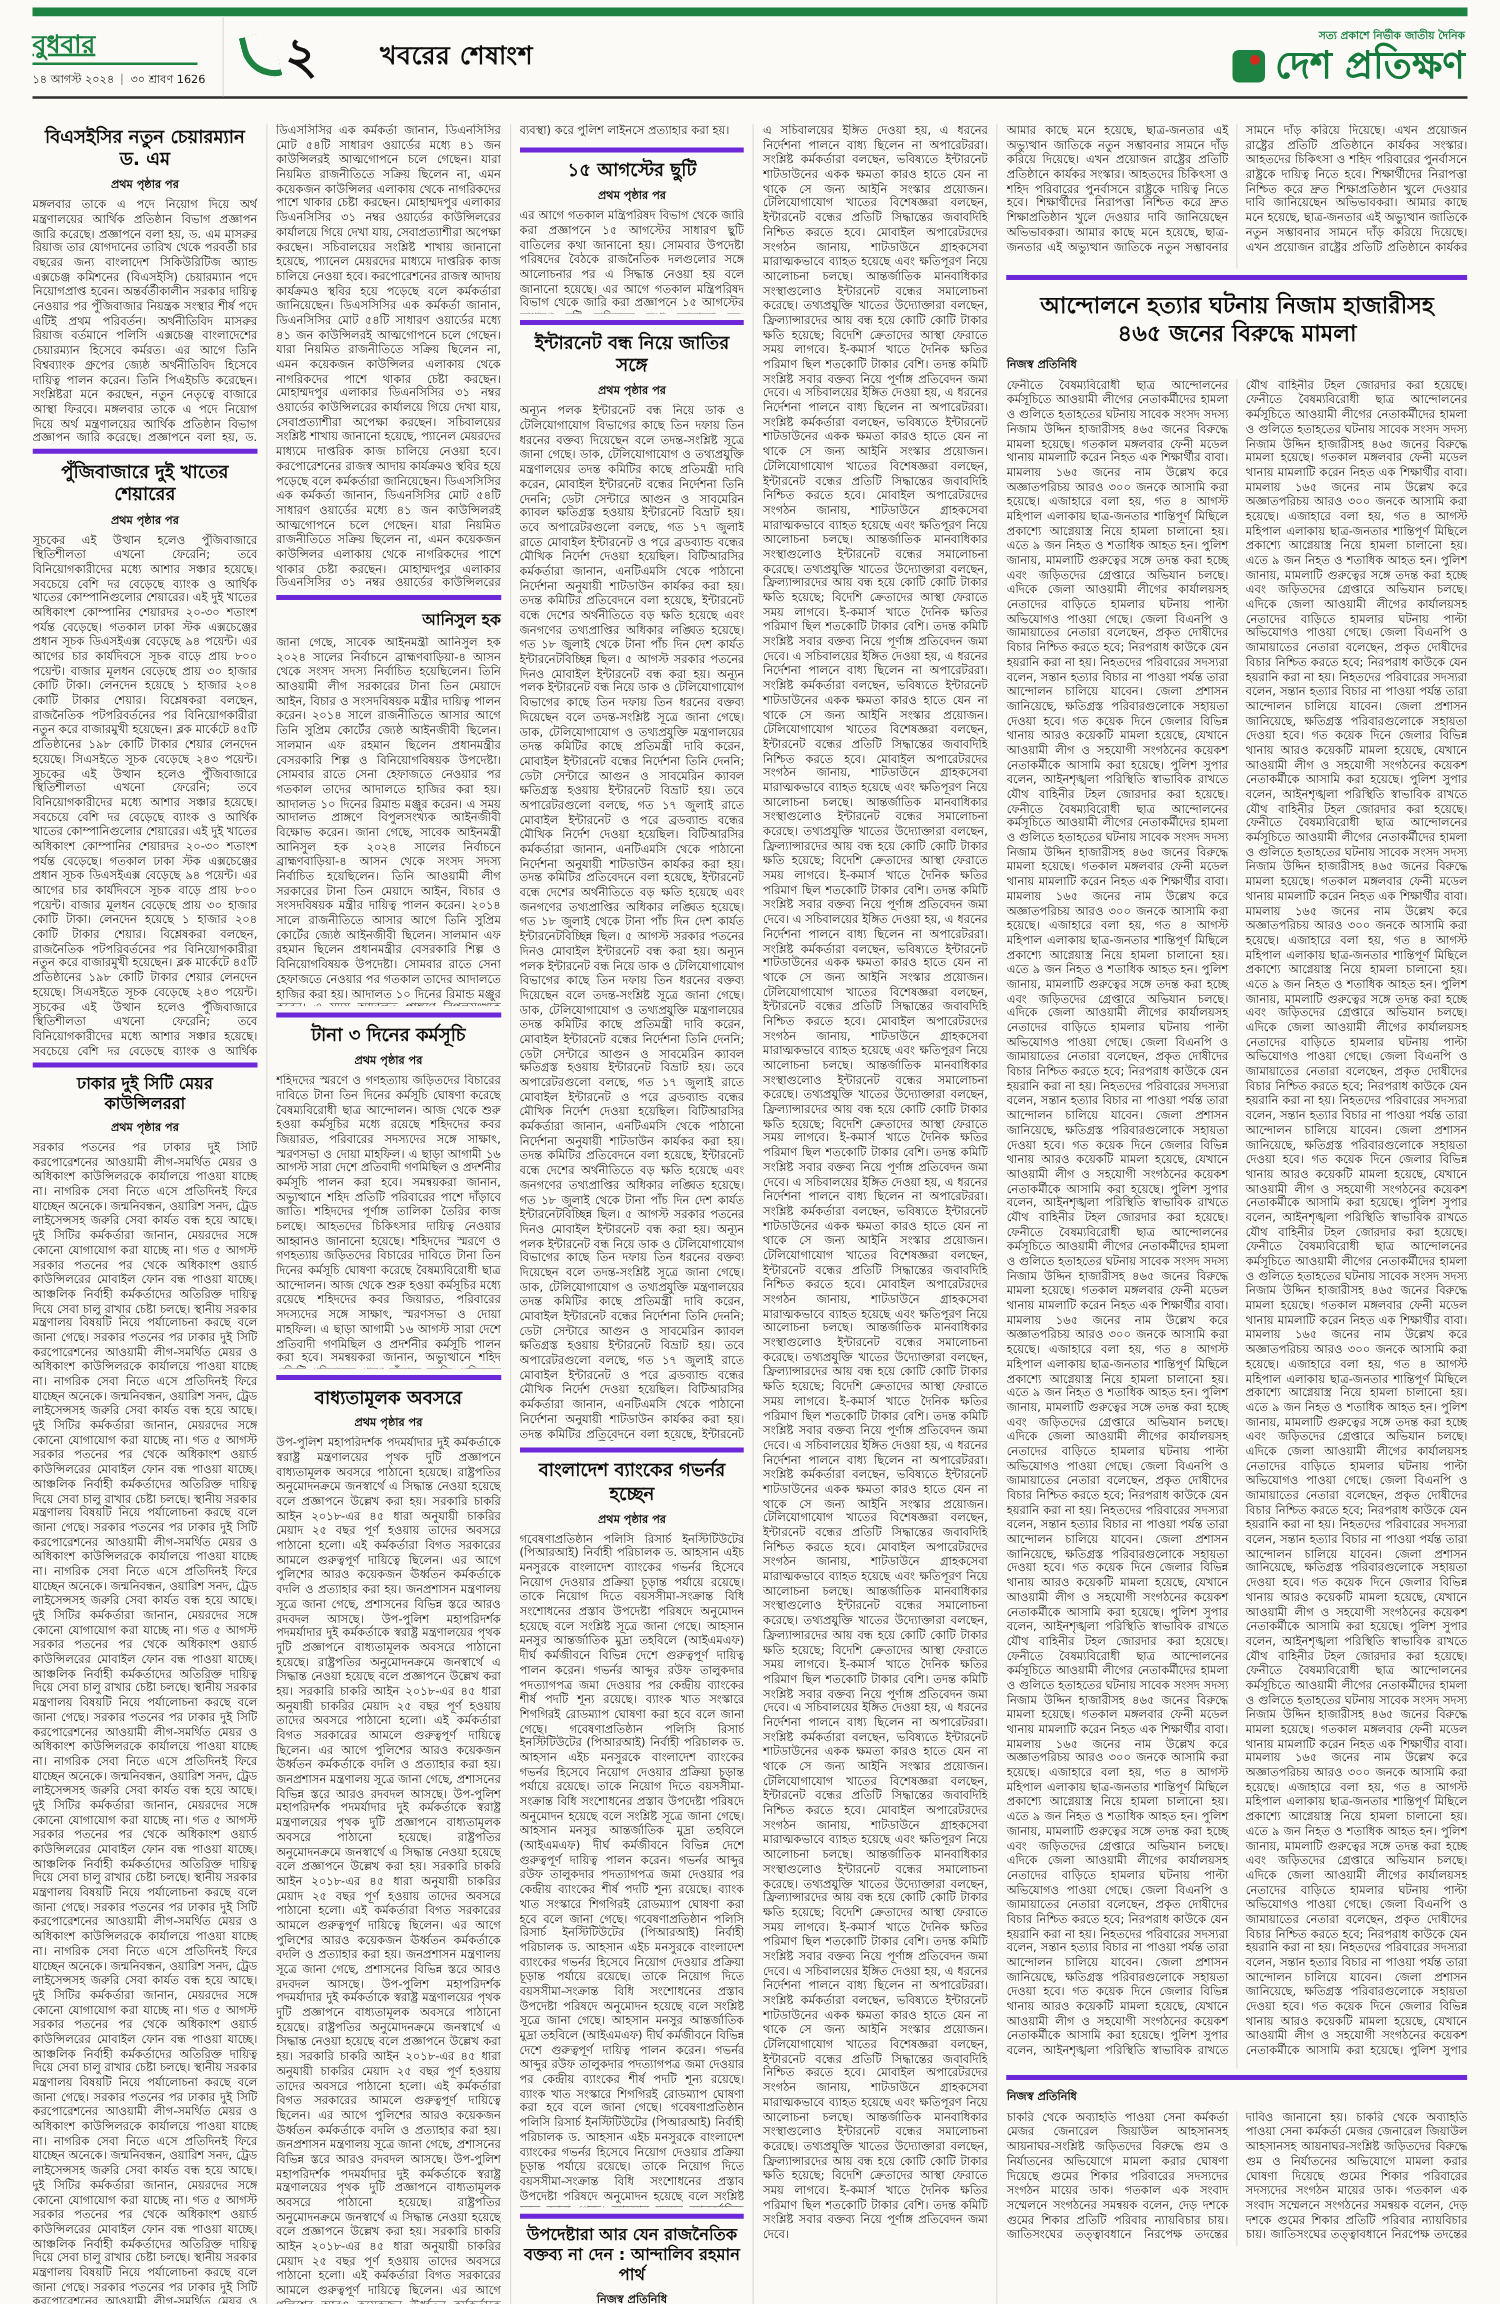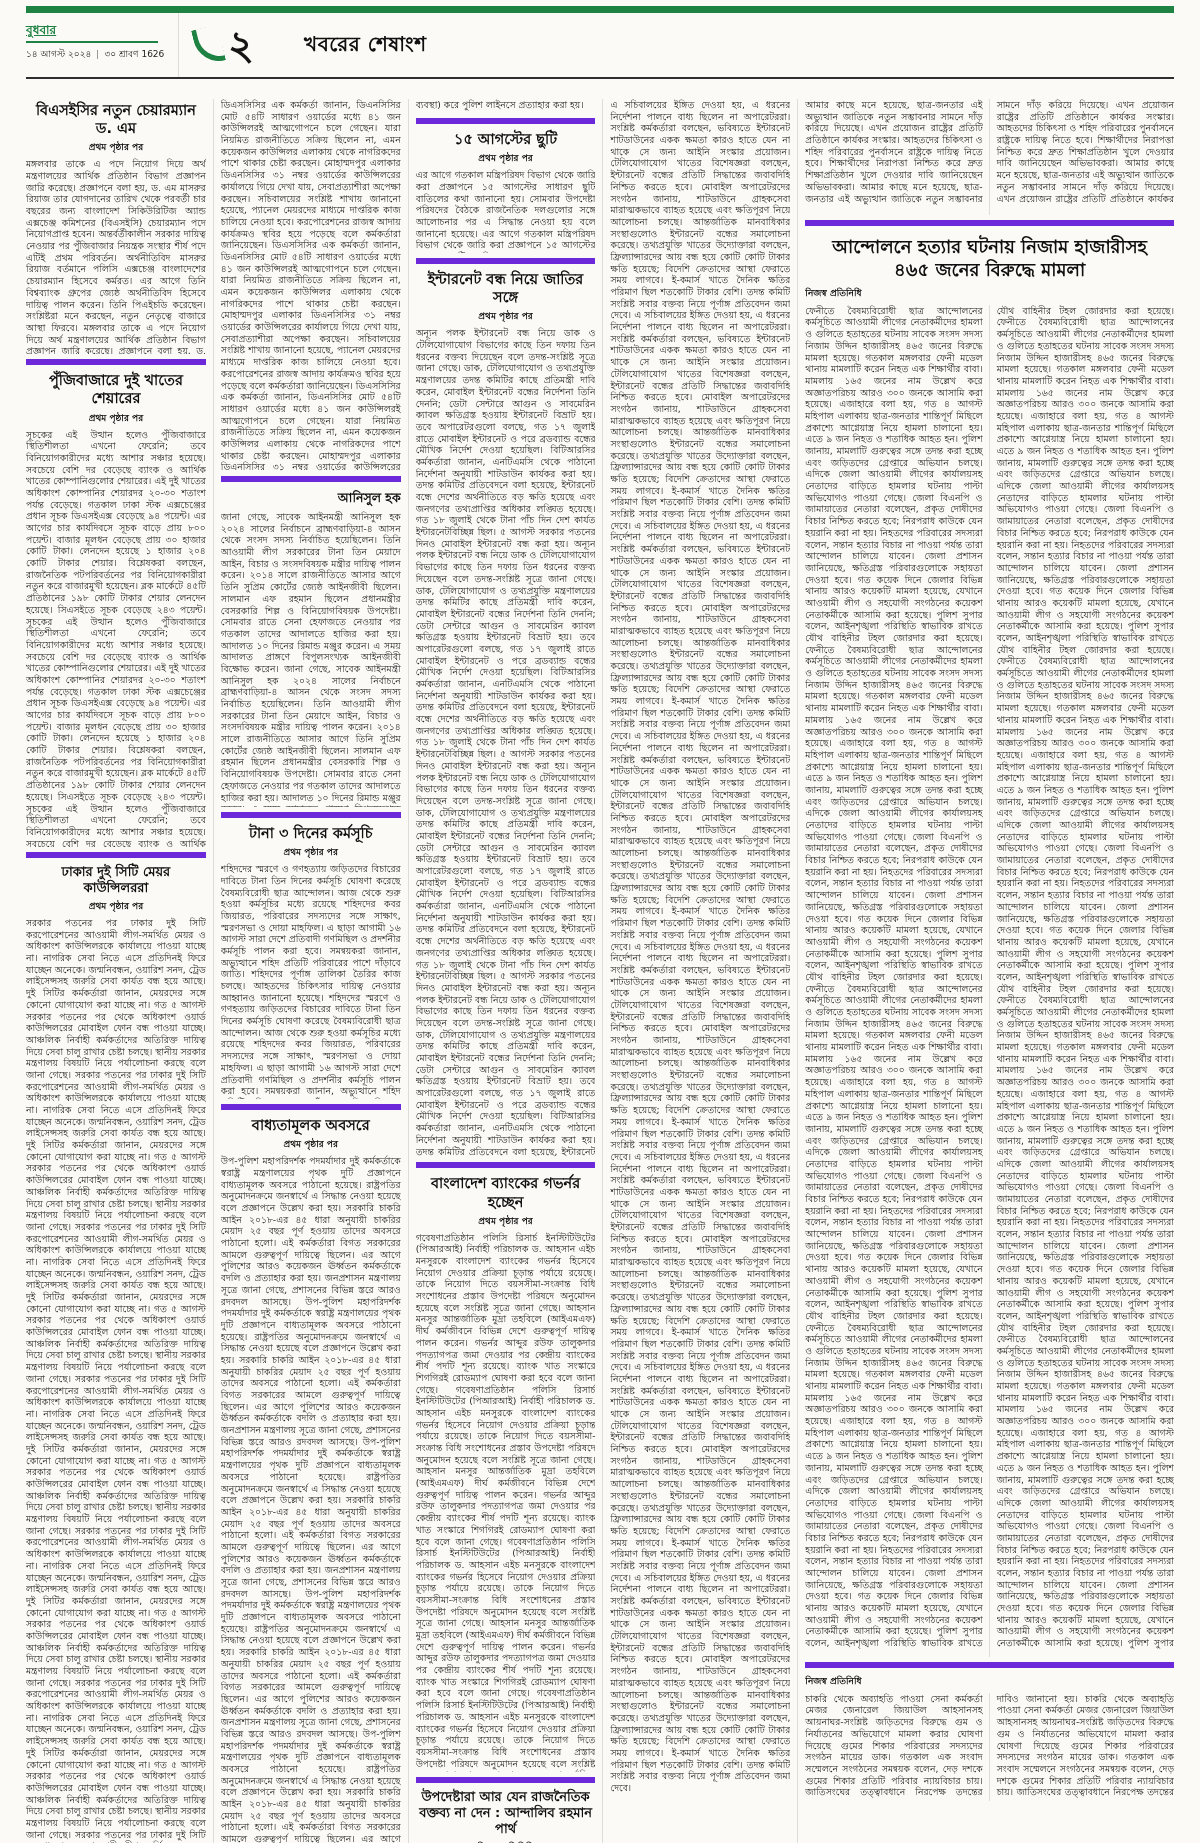--- a/index.html
+++ b/index.html
@@ -6,21 +6,21 @@
   body{
     width:1200px;height:1843px;background:#fbfaf6;
     font-family:"DejaVu Sans","Liberation Sans",sans-serif;color:#1c1c1c;
   }
   .page{position:relative;width:1200px;height:1843px;overflow:hidden;
         padding:0 26px;box-sizing:border-box;background:#fbfaf6;}
   .topbar{height:7px;background:#1e8243;margin-top:6px;}
   
   .hdr{display:flex;align-items:stretch;height:64px;border-bottom:2px solid #2e2e2e;}
   .dateblock{width:152px;padding-top:11px;box-sizing:border-box;}
-  .day{color:#1e8243;font-weight:bold;font-size:12px;line-height:1.1;text-decoration:underline;}
+  .day{color:#1e8243;font-weight:bold;font-size:20px;line-height:1.1;text-decoration:underline;}
   .dayrule{height:2px;background:#1e8243;width:132px;margin:4px 0 4px;}
   .dates{font-size:9px;color:#222;display:flex;gap:6px;align-items:center;white-space:nowrap;}
   .vd{width:1px;height:9px;background:#9a9a9a;display:inline-block;}
   .pagenumblock{display:flex;align-items:center;gap:6px;padding:0 16px;border-left:1px solid #ddd;}
   .swash{width:22px;height:32px;border-left:5px solid #1e8243;border-bottom:5px solid #1e8243;
          border-bottom-left-radius:28px;transform:rotate(-14deg);}
   .pagenum{font-size:40px;font-weight:bold;color:#141414;line-height:1;}
   .sectiontitle{font-size:20px;font-weight:bold;color:#0f0f0f;align-self:center;
                 margin:0 0 0 34px;letter-spacing:.5px;}
   .masthead{margin-left:auto;display:flex;flex-direction:column;align-items:flex-end;
@@ -32,21 +32,21 @@
                     border-radius:50%;background:#d42b1e;}
   .brand{font-size:30px;font-weight:bold;color:#157a3a;line-height:1;}
   
   main{display:flex;margin-top:20px;height:1756px;overflow:hidden;}
   .col{flex:1 1 0;padding:0 7px;overflow:hidden;min-width:0;}
   .col:first-child{padding-left:0;}
   .col:last-child{padding-right:0;}
   .col + .col{border-left:1px solid #ddd;}
   .col2x{flex:2.05 1 0;}
   .art{overflow:hidden;}
-  .sep{border-top:6px solid #6d28d9;margin-top:5px;padding-top:4px;}
+  .sep{border-top:4px solid #6d28d9;margin-top:5px;padding-top:4px;}
   .hl{font-size:14.5px;line-height:1.25;font-weight:bold;text-align:center;color:#0f0f0f;margin:2px 2px 3px;}
   .hl-lg{font-size:18px;line-height:1.3;margin:5px 12px 4px;}
   .hl-md{font-size:13px;}
   .hl-sm{font-size:12.5px;text-align:right;font-weight:bold;margin:3px 0 2px;color:#0f0f0f;}
   .cont{font-size:9px;font-weight:bold;text-align:center;margin-bottom:3px;color:#101010;}
   .byline{font-size:9px;font-weight:bold;margin:2px 0 4px;color:#101010;}
   .byline-c{text-align:center;}
   .bt{font-size:9.2px;line-height:1.27;text-align:justify;color:#262626;overflow:hidden;
       word-break:break-word;}
   .twocol{column-count:2;column-gap:14px;column-rule:1px solid #ddd;}
@@ -66,20 +66,27 @@
         <span>১৪ আগস্ট ২০২৪</span>
         <span class="vd"></span>
         <span>৩০ শ্রাবণ 1626</span>
       </div>
     </div>
     <div class="pagenumblock">
       <span class="swash"></span>
       <span class="pagenum">২</span>
     </div>
     <h1 class="sectiontitle">খবরের শেষাংশ</h1>
+    <div class="masthead">
+      <div class="tagline">সত্য প্রকাশে নির্ভীক জাতীয় দৈনিক</div>
+      <div class="brandrow">
+        <span class="brandmark"></span>
+        <span class="brand">দেশ প্রতিক্ষণ</span>
+      </div>
+    </div>
   </header>
 
   <main>
 
     <section class="col">
       <article class="art">
         <h2 class="hl">বিএসইসির নতুন চেয়ারম্যান ড. এম</h2>
         <div class="cont">প্রথম পৃষ্ঠার পর</div>
         <div class="bt" style="height:196px">মঙ্গলবার তাকে এ পদে নিয়োগ দিয়ে অর্থ মন্ত্রণালয়ের আর্থিক প্রতিষ্ঠান বিভাগ প্রজ্ঞাপন জারি করেছে। প্রজ্ঞাপনে বলা হয়, ড. এম মাসরুর রিয়াজ তার যোগদানের তারিখ থেকে পরবর্তী চার বছরের জন্য বাংলাদেশ সিকিউরিটিজ অ্যান্ড এক্সচেঞ্জ কমিশনের (বিএসইসি) চেয়ারম্যান পদে নিয়োগপ্রাপ্ত হবেন। অন্তর্বর্তীকালীন সরকার দায়িত্ব নেওয়ার পর পুঁজিবাজার নিয়ন্ত্রক সংস্থার শীর্ষ পদে এটিই প্রথম পরিবর্তন। অর্থনীতিবিদ মাসরুর রিয়াজ বর্তমানে পলিসি এক্সচেঞ্জ বাংলাদেশের চেয়ারম্যান হিসেবে কর্মরত। এর আগে তিনি বিশ্বব্যাংক গ্রুপের জ্যেষ্ঠ অর্থনীতিবিদ হিসেবে দায়িত্ব পালন করেন। তিনি পিএইচডি করেছেন। সংশ্লিষ্টরা মনে করছেন, নতুন নেতৃত্বে বাজারে আস্থা ফিরবে। মঙ্গলবার তাকে এ পদে নিয়োগ দিয়ে অর্থ মন্ত্রণালয়ের আর্থিক প্রতিষ্ঠান বিভাগ প্রজ্ঞাপন জারি করেছে। প্রজ্ঞাপনে বলা হয়, ড. এম মাসরুর রিয়াজ তার যোগদানের তারিখ থেকে পরবর্তী চার বছরের জন্য বাংলাদেশ সিকিউরিটিজ অ্যান্ড এক্সচেঞ্জ কমিশনের (বিএসইসি) চেয়ারম্যান পদে নিয়োগপ্রাপ্ত হবেন। অন্তর্বর্তীকালীন সরকার দায়িত্ব নেওয়ার পর পুঁজিবাজার নিয়ন্ত্রক সংস্থার শীর্ষ পদে এটিই প্রথম পরিবর্তন। অর্থনীতিবিদ মাসরুর রিয়াজ বর্তমানে পলিসি এক্সচেঞ্জ বাংলাদেশের চেয়ারম্যান হিসেবে কর্মরত। এর আগে তিনি বিশ্বব্যাংক গ্রুপের জ্যেষ্ঠ অর্থনীতিবিদ হিসেবে দায়িত্ব পালন করেন। তিনি পিএইচডি করেছেন। সংশ্লিষ্টরা মনে করছেন, নতুন নেতৃত্বে বাজারে আস্থা ফিরবে।</div>
       </article>

